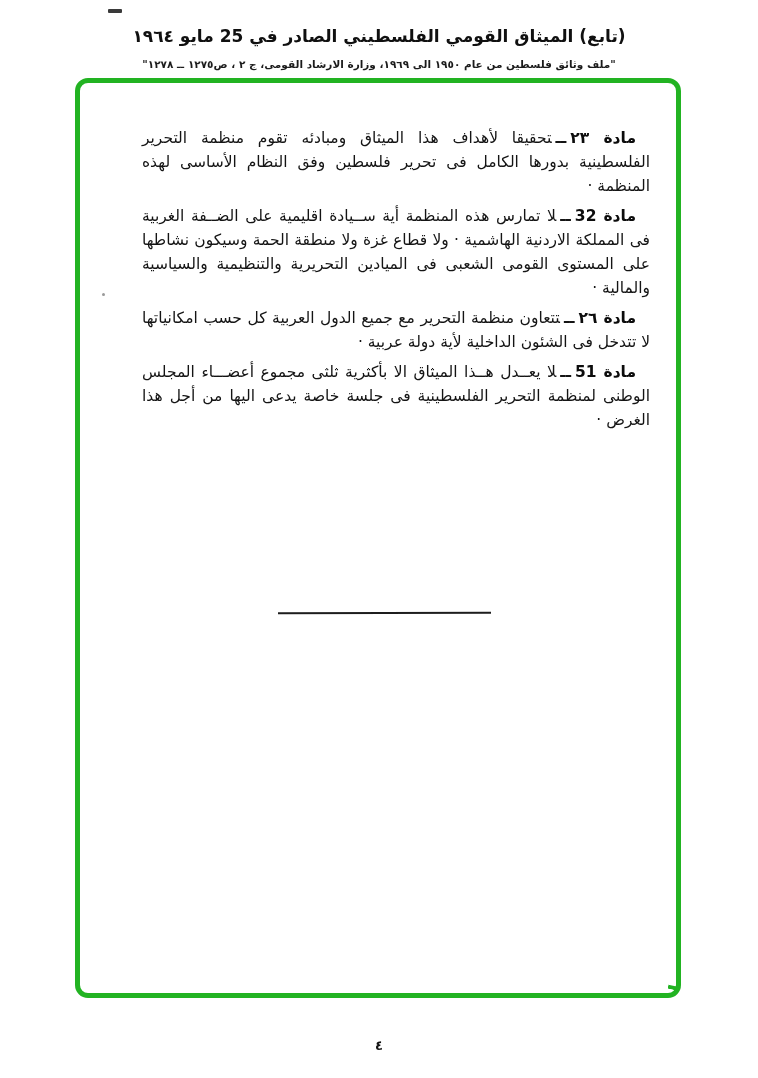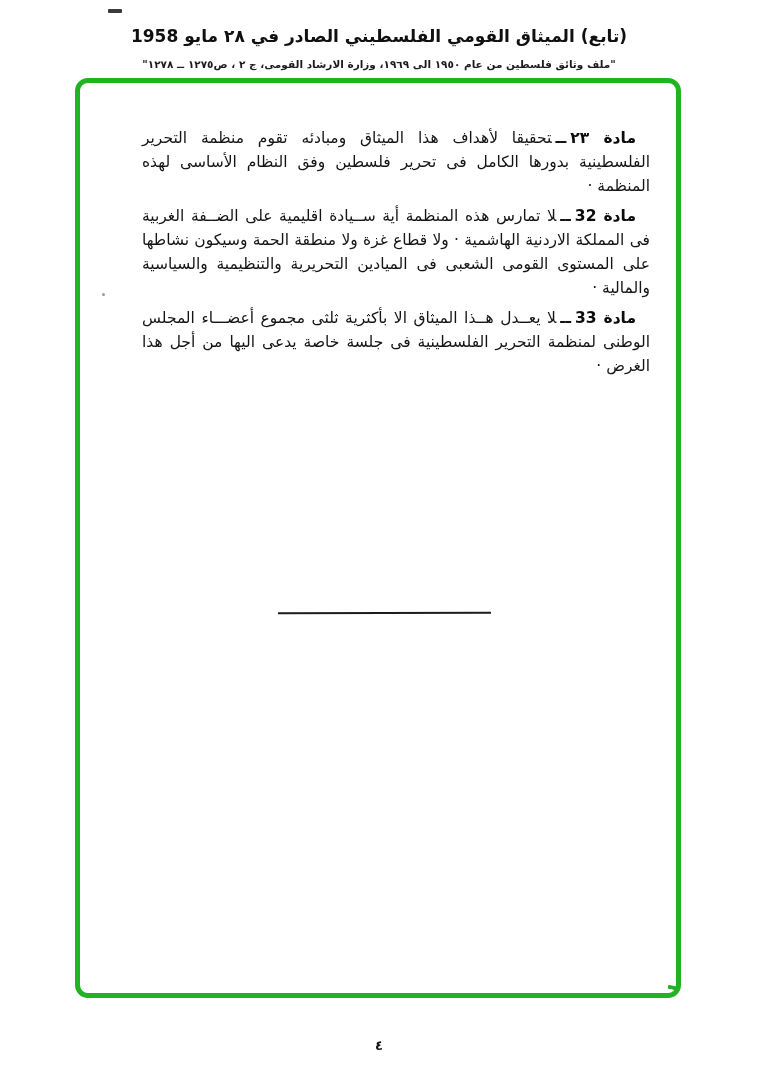--- a/index.html
+++ b/index.html
@@ -93,29 +93,30 @@
 </style>
 </head>
 <body>
 
 <div class="page">
 
   <div class="artifact-dash"></div>
   <div class="speck-1"></div>
   <div class="speck-2"></div>
 
-  <div class="doc-title">(تابع) الميثاق القومي الفلسطيني الصادر في ٢٨ مايو 1958</div>
+  <div class="doc-title">(تابع) الميثاق القومي الفلسطيني الصادر في 25 مايو ١٩٦٤</div>
   <div class="doc-citation">"ملف وثائق فلسطين من عام ١٩٥٠ الى ١٩٦٩، وزارة الارشاد القومى، ج ٢ ، ص١٢٧٥ ــ ١٢٧٨"</div>
 
   <div class="green-frame"></div>
   <div class="frame-quirk"></div>
 
   <div class="articles">
     <p class="article"><span class="art-label">مادة ٢٣</span><span class="art-dash">ــ</span><span>تحقيقا لأهداف هذا الميثاق ومبادئه تقوم منظمة التحرير الفلسطينية بدورها الكامل فى تحرير فلسطين وفق النظام الأساسى لهذه المنظمة ·</span></p>
     <p class="article"><span class="art-label">مادة 32</span><span class="art-dash">ــ</span><span>لا تمارس هذه المنظمة أية ســيادة اقليمية على الضــفة الغربية فى المملكة الاردنية الهاشمية · ولا قطاع غزة ولا منطقة الحمة وسيكون نشاطها على المستوى القومى الشعبى فى الميادين التحريرية والتنظيمية والسياسية والمالية ·</span></p>
-    <p class="article"><span class="art-label">مادة 33</span><span class="art-dash">ــ</span><span>لا يعــدل هــذا الميثاق الا بأكثرية ثلثى مجموع أعضـــاء المجلس الوطنى لمنظمة التحرير الفلسطينية فى جلسة خاصة يدعى اليها من أجل هذا الغرض ·</span></p>
+    <p class="article"><span class="art-label">مادة ٢٦</span><span class="art-dash">ــ</span><span>تتعاون منظمة التحرير مع جميع الدول العربية كل حسب امكانياتها لا تتدخل فى الشئون الداخلية لأية دولة عربية ·</span></p>
+    <p class="article"><span class="art-label">مادة 51</span><span class="art-dash">ــ</span><span>لا يعــدل هــذا الميثاق الا بأكثرية ثلثى مجموع أعضـــاء المجلس الوطنى لمنظمة التحرير الفلسطينية فى جلسة خاصة يدعى اليها من أجل هذا الغرض ·</span></p>
   </div>
 
   <div class="divider"></div>
 
   <div class="page-number">٤</div>
 
 </div>
 
 </body></html>

